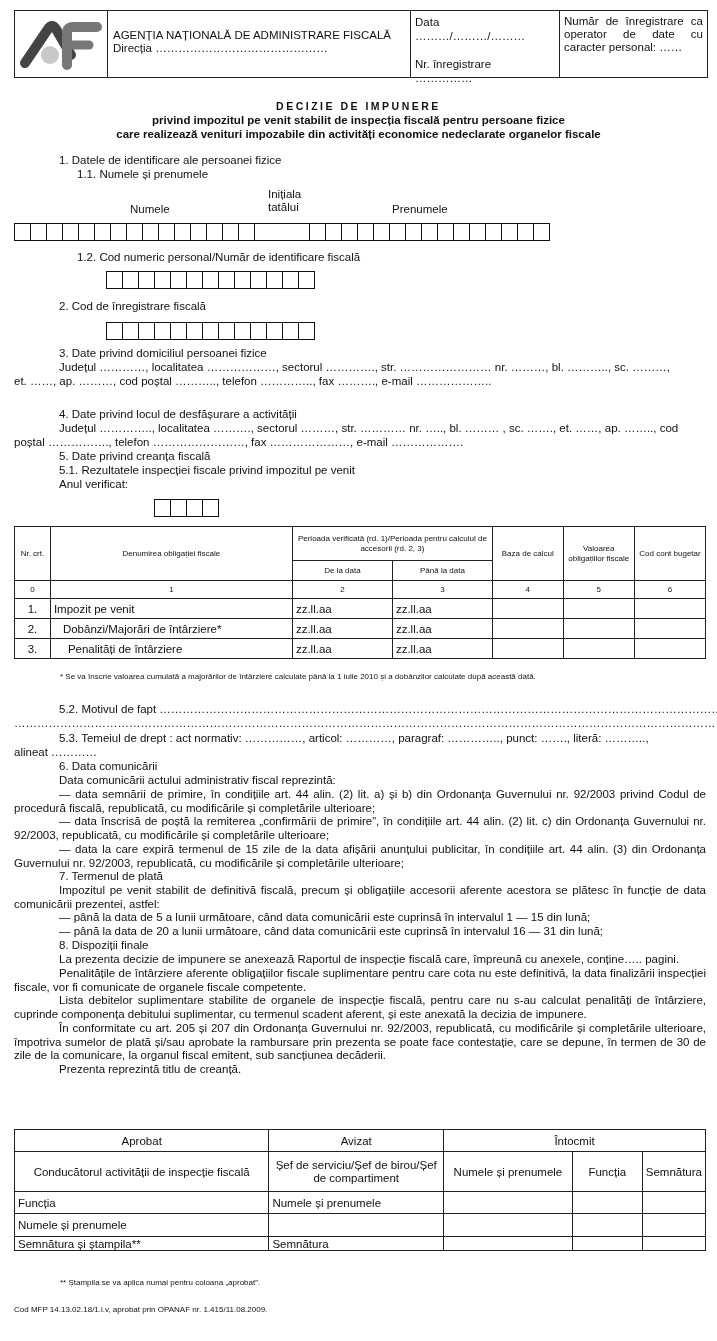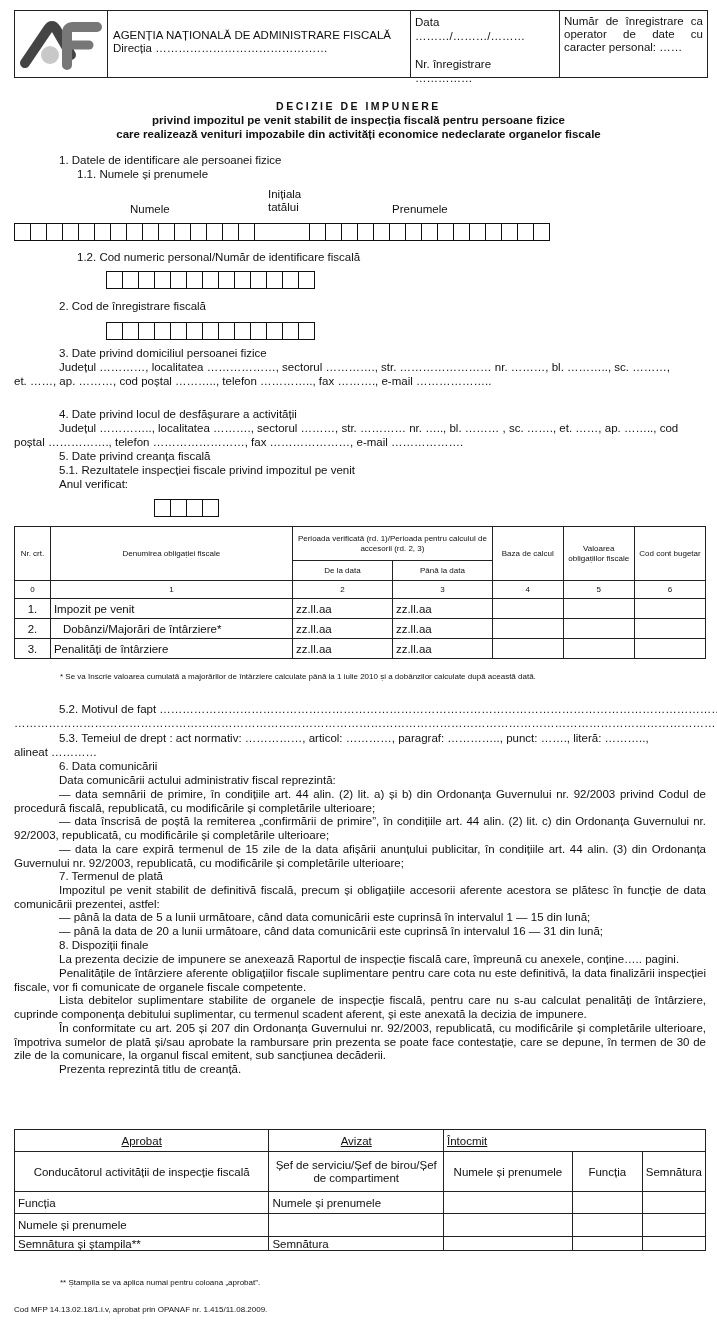--- a/index.html
+++ b/index.html
@@ -22,21 +22,21 @@
   .grid .b { width: 15px; border-right: 1.5px solid #111; box-sizing: content-box; }
   .grid .w { width: 54px; border-right: 1.5px solid #111; }
   .para { position: absolute; left: 14px; width: 692px; font-size: 11.5px; line-height: 13.6px; text-align: justify; }
   .ind { text-indent: 45px; }
   table { border-collapse: collapse; position: absolute; }
   td, th { border: 1px solid #222; font-weight: normal; }
   .t5 td { font-size: 11.5px; }
   .t5 .hd { font-size: 8px; text-align: center; line-height: 10px; }
   .small { font-size: 8px; }
   .sig td { font-size: 11.5px; padding: 0 3px; }
-  .u { text-decoration: underline; }
+  .u { }
 </style>
 </head>
 <body>
 
 <div class="hdr">
   <div class="c logo">
     <svg width="92" height="64" viewBox="0 0 92 64">
       <path d="M10 52 L33 18 Q37 12 41 18 L56 44" stroke="#444" stroke-width="10" fill="none" stroke-linecap="round" stroke-linejoin="round"></path>
       <circle cx="35" cy="44" r="9" fill="#c8c8c8"></circle>
       <path d="M52 54 L52 22 Q52 16 58 16 L82 16" stroke="#777" stroke-width="10" fill="none" stroke-linecap="round"></path>
@@ -186,21 +186,21 @@
     <td style="text-align:center">2.</td>
     <td style="padding-left:12px">Dobânzi/Majorări de întârziere*</td>
     <td style="padding-left:3px">zz.ll.aa</td>
     <td style="padding-left:3px">zz.ll.aa</td>
     <td></td>
     <td></td>
     <td></td>
   </tr>
   <tr style="height:20px">
     <td style="text-align:center">3.</td>
-    <td style="padding-left:3px">Penalități de întârziere</td>
+    <td style="padding-left:17px">Penalități de întârziere</td>
     <td style="padding-left:3px">zz.ll.aa</td>
     <td style="padding-left:3px">zz.ll.aa</td>
     <td></td>
     <td></td>
     <td></td>
   </tr>
 </tbody>
   </table>
 
 <div class="line small" style="left:60px;top:672px">* Se va înscrie valoarea cumulată a majorărilor de întârziere calculate până la 1 iulie 2010 și a dobânzilor calculate după această dată.</div>
@@ -226,21 +226,21 @@
 <div class="para ind" style="top:967px">Penalitățile de întârziere aferente obligațiilor fiscale suplimentare pentru care cota nu este definitivă, la data finalizării inspecției fiscale, vor fi comunicate de organele fiscale competente.</div>
 <div class="para ind" style="top:994px">Lista debitelor suplimentare stabilite de organele de inspecție fiscală, pentru care nu s-au calculat penalități de întârziere, cuprinde componența debitului suplimentar, cu termenul scadent aferent, și este anexată la decizia de impunere.</div>
 <div class="para ind" style="top:1022px">În conformitate cu art. 205 și 207 din Ordonanța Guvernului nr. 92/2003, republicată, cu modificările și completările ulterioare, împotriva sumelor de plată și/sau aprobate la rambursare prin prezenta se poate face contestație, care se depune, în termen de 30 de zile de la comunicare, la organul fiscal emitent, sub sancțiunea decăderii.</div>
 <div class="line" style="left:59px;top:1063px">Prezenta reprezintă titlu de creanță.</div>
 
 <table class="sig" style="left:14px;top:1129px;width:692px">
   <tbody>
       <tr style="height:22px">
     <td style="width:248px;text-align:center"><span class="u">Aprobat</span></td>
     <td style="width:168px;text-align:center"><span class="u">Avizat</span></td>
-    <td colspan="3" style="text-align:left"><span class="u">Întocmit</span></td>
+    <td colspan="3" style="text-align:center"><span class="u">Întocmit</span></td>
   </tr>
   <tr style="height:40px">
     <td style="text-align:center">Conducătorul activității de inspecție fiscală</td>
     <td style="text-align:center;line-height:13px">Șef de serviciu/Șef de birou/Șef de compartiment</td>
     <td style="width:122px;text-align:center">Numele și prenumele</td>
     <td style="width:63px;text-align:center">Funcția</td>
     <td style="text-align:center">Semnătura</td>
   </tr>
   <tr style="height:22px">
     <td>Funcția</td>

